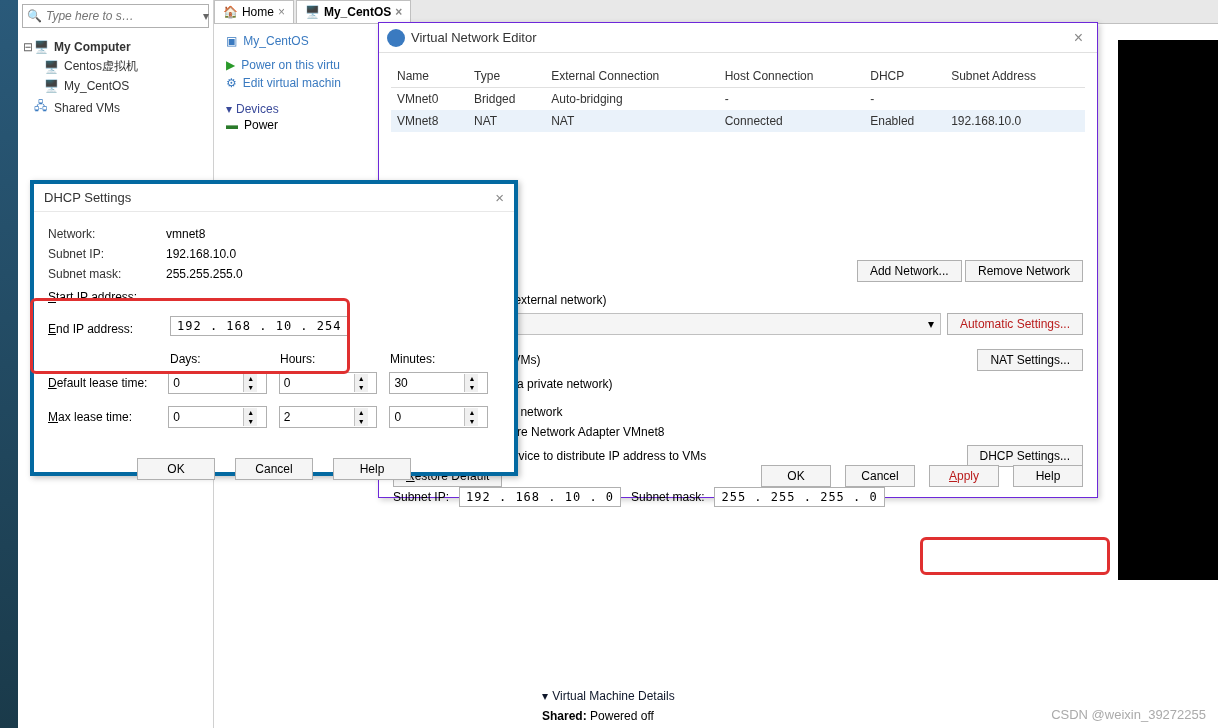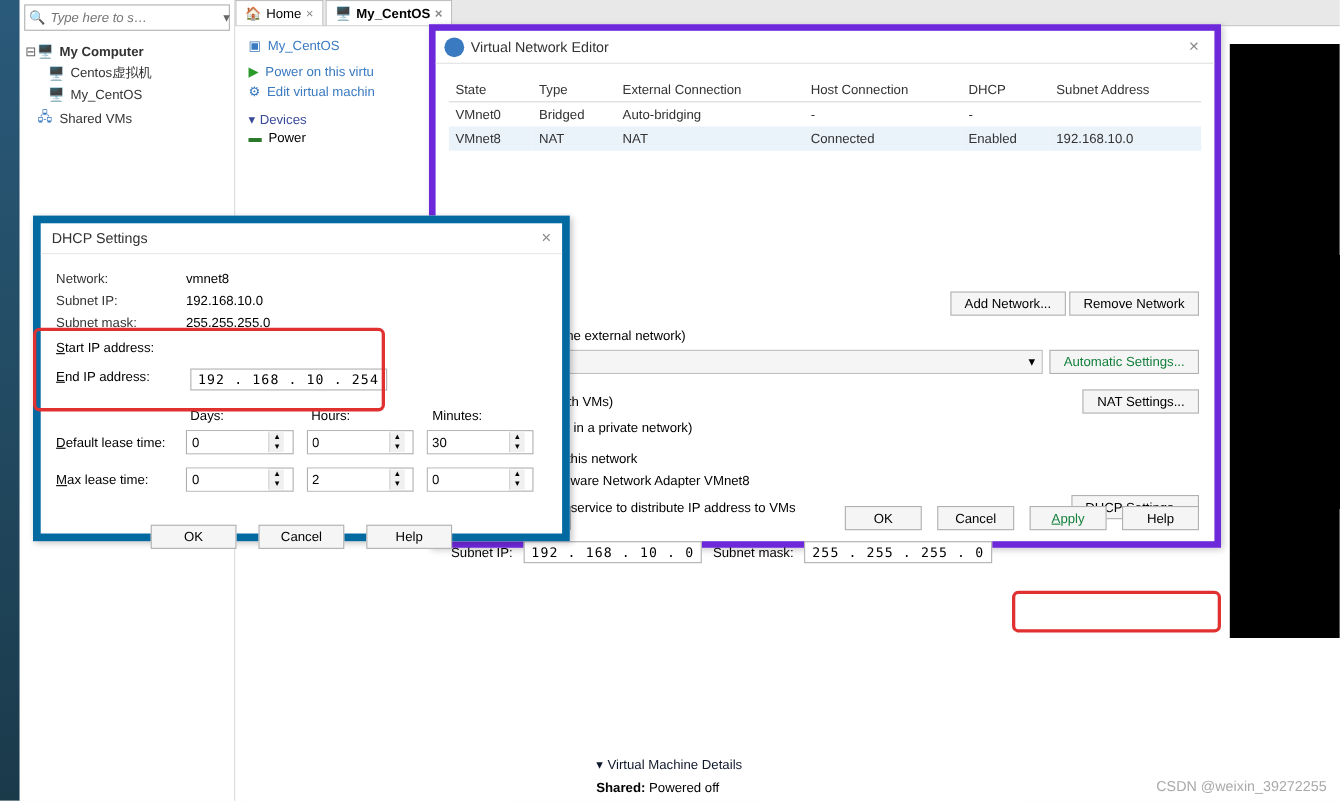--- a/index.html
+++ b/index.html
@@ -43,52 +43,52 @@
 .vmdetails .row { margin-top: 6px; }
 .vmdetails .lbl { font-weight: bold; }
 
 
 .watermark { position: absolute; right: 12px; bottom: 6px; color: #aaa; font-size: 13px; }
 
 
 .preview { position: absolute; right: 0; top: 40px; width: 100px; height: 540px; background: #000; }
 
 
-.vne { position: absolute; left: 390px; top: 22px; width: 720px; height: 476px; background: #fff; border: 6px solid #6d28d9; box-shadow: 2px 2px 6px rgba(0,0,0,0.2); }
+.vne { position: absolute; left: 378px; top: 22px; width: 720px; height: 476px; background: #fff; border: 1px solid #6d28d9; box-shadow: 2px 2px 6px rgba(0,0,0,0.2); }
 .vne .titlebar { height: 30px; display: flex; align-items: center; padding: 0 8px; border-bottom: 1px solid #e0e0e0; }
 .vne .titlebar .ico { width: 18px; height: 18px; background: #3a7ac0; border-radius: 50%; margin-right: 6px; }
 .vne .titlebar .title { color: #333; font-size: 13px; flex: 1; }
 .vne .titlebar .x { color: #888; font-size: 16px; cursor: pointer; padding: 0 6px; }
 .vne .netlist { margin: 12px; }
 .vne table { width: 100%; border-collapse: collapse; }
 .vne th { text-align: left; font-weight: normal; padding: 4px 6px; border-bottom: 1px solid #e0e0e0; color: #333; }
 .vne td { padding: 4px 6px; color: #333; }
 .vne tr.sel td { background: #eaf2fa; }
 .vne .netbtns { text-align: right; padding: 0 14px 8px; }
 .button { background: #f5f5f5; border: 1px solid #b0b0b0; padding: 3px 12px; cursor: pointer; font-size: 12px; }
-.button.disabled { color: #15803d; }
+.button.disabled { color: #b91c1c; }
 .vne .lowersec { padding: 4px 14px; }
 .vne .optrow { display: flex; align-items: center; padding: 3px 0; gap: 6px; }
 .selectbox { border: 1px solid #c0c0c0; background: #f5f5f5; padding: 3px 6px; flex: 1; display: flex; justify-content: space-between; align-items: center; }
 .cbx { width: 13px; height: 13px; border: 1px solid #888; display: inline-flex; align-items: center; justify-content: center; font-size: 10px; }
 .ipinput { border: 1px solid #b0b0b0; padding: 2px 6px; background: #fff; font-family: monospace; font-size: 12px; letter-spacing: 1px; }
 .redbox { border: 3px solid #e03030; border-radius: 6px; position: absolute; pointer-events: none; }
 .redbox1 { left: 920px; top: 537px; width: 190px; height: 38px; }
 .vne .bottombar { position: absolute; bottom: 10px; left: 14px; right: 14px; display: flex; align-items: center; }
 .vne .bottombar .spacer { flex: 1; }
 
 
-.dhcp { position: absolute; left: 30px; top: 180px; width: 488px; height: 296px; background: #fff; border: 7px solid #0369a1; box-shadow: 2px 2px 6px rgba(0,0,0,0.25); margin-top: 16px; }
+.dhcp { position: absolute; left: 30px; top: 180px; width: 488px; height: 296px; background: #fff; border: 4px solid #0369a1; box-shadow: 2px 2px 6px rgba(0,0,0,0.25); }
 .dhcp .titlebar { height: 28px; display: flex; align-items: center; padding: 0 10px; border-bottom: 1px solid #e8e8e8; }
 .dhcp .titlebar .title { flex: 1; color: #333; font-size: 13px; }
 .dhcp .titlebar .x { color: #888; font-size: 15px; cursor: pointer; }
 .dhcp .body { padding: 12px 14px; }
 .dhcp .inforow { display: flex; padding: 3px 0; }
 .dhcp .inforow .lbl { width: 118px; color: #333; }
-.dhcp .iprow { display: flex; align-items: flex-start; padding: 6px 0; }
+.dhcp .iprow { display: flex; align-items: flex-end; padding: 6px 0; }
 .dhcp .iprow .lbl { width: 122px; }
 .dhcp .leasehdr { display: flex; margin-top: 10px; }
 .dhcp .leasehdr div { flex: 0 0 110px; padding-left: 0; }
 .dhcp .leasehdr div:first-child { margin-left: 122px; }
 .dhcp .leaserow { display: flex; align-items: center; padding: 6px 0; }
 .dhcp .leaserow .lbl { width: 122px; }
 .spinner { display: flex; align-items: center; border: 1px solid #b0b0b0; width: 100px; margin-right: 12px; }
 .spinner input { border: none; outline: none; width: 74px; padding: 3px 4px; }
 .spinner .arrows { display: flex; flex-direction: column; border-left: 1px solid #c0c0c0; }
 .spinner .arrows span { font-size: 7px; line-height: 9px; padding: 0 3px; background: #f0f0f0; cursor: pointer; }
@@ -183,21 +183,21 @@
 <div class="vne">
   <div class="titlebar">
     <div class="ico"></div>
     <div class="title">Virtual Network Editor</div>
     <div class="x">×</div>
   </div>
   <div class="netlist">
     <table>
       <thead>
           <tr>
-        <th>State</th>
+        <th>Name</th>
             <th>Type</th>
         <th>External Connection</th>
             <th>Host Connection</th>
         <th>DHCP</th>
             <th>Subnet Address</th>
       </tr>
         </thead>
       <tbody>
         <tr>
           <td>VMnet0</td>

